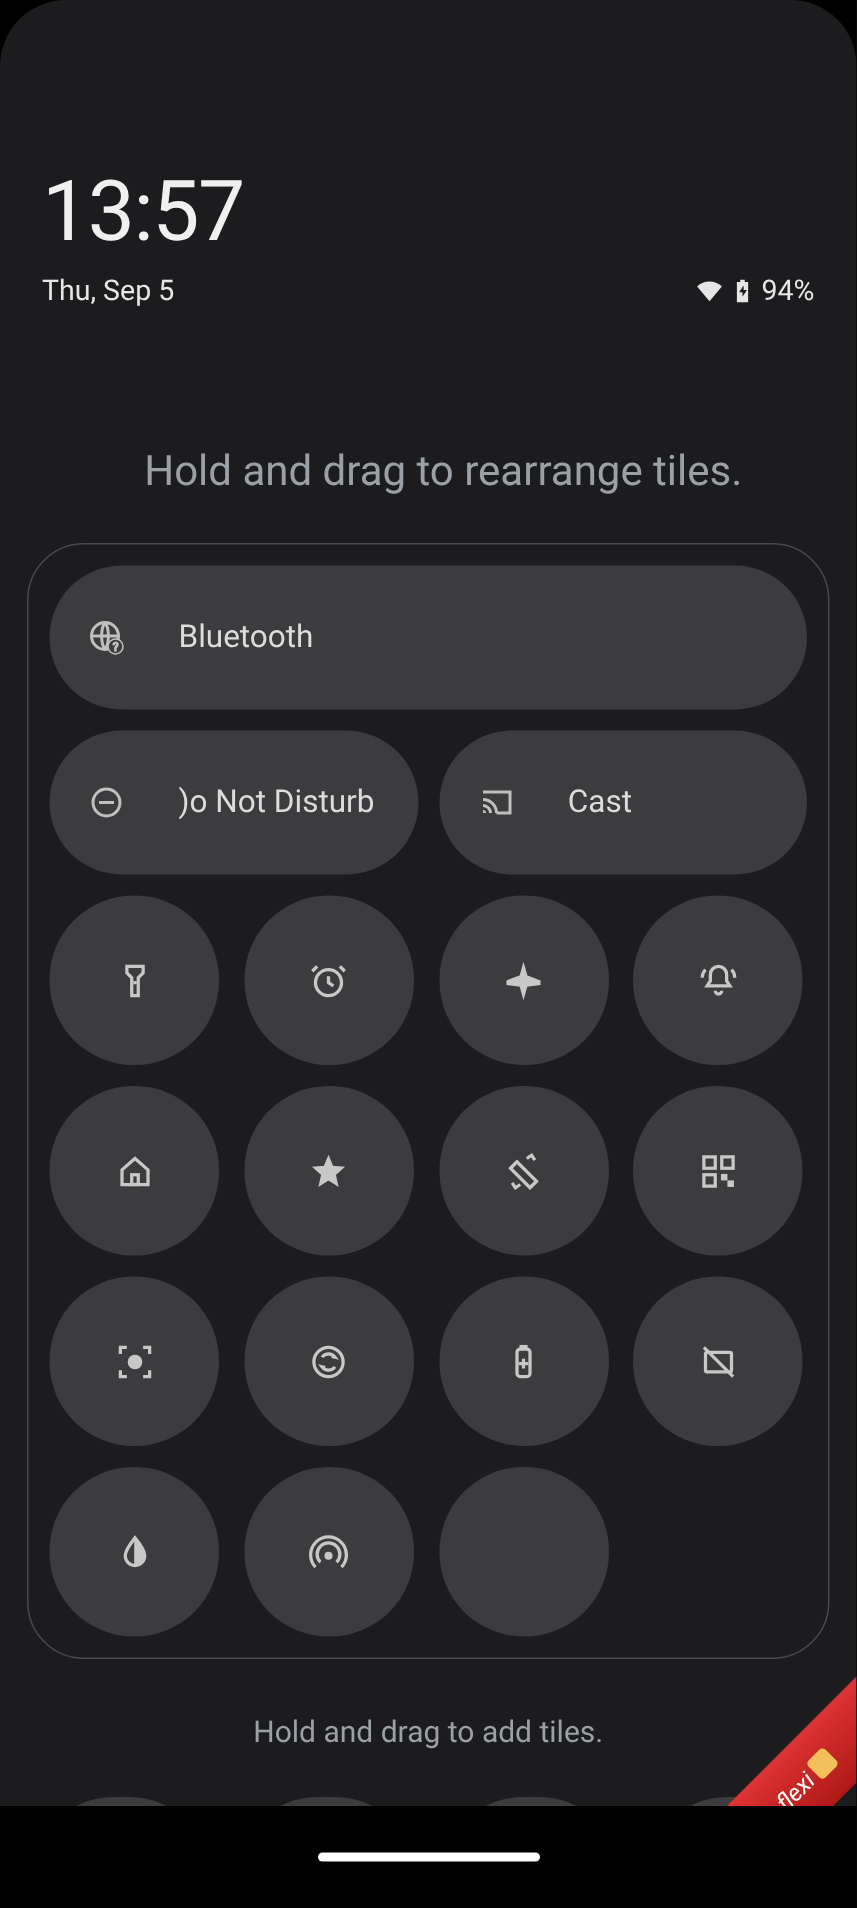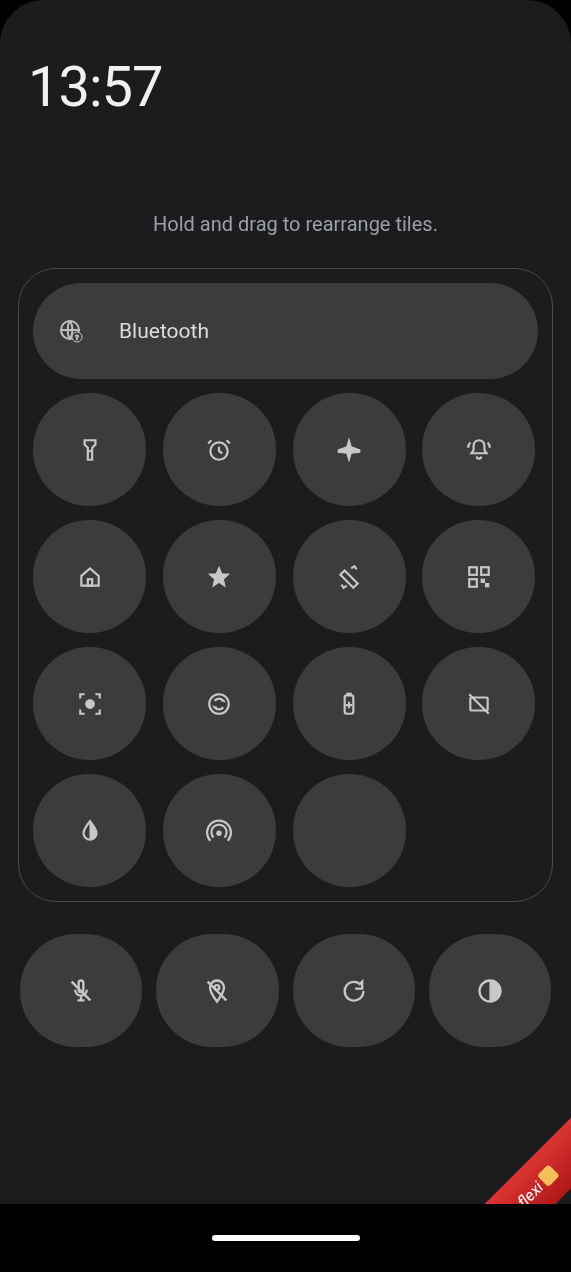--- a/index.html
+++ b/index.html
@@ -5,29 +5,29 @@
   * { box-sizing: border-box; margin: 0; padding: 0; }
   html, body { width: 571px; height: 1272px; background: #000; font-family: Roboto, "Helvetica Neue", Arial, sans-serif; }
   .screen {
     width: 571px; height: 1204px;
     background: #1c1c1e;
     border-radius: 44px 44px 0 0;
     position: relative;
     overflow: hidden;
     color: #e6e6e6;
   }
-  .status-bar { padding: 54px 28px 0 28px; }
+  .status-bar { padding: 108px 28px 0 28px; }
   .time { font-size: 56px; font-weight: 400; color: #f0f0f0; letter-spacing: -1px; }
   .date-row { display: flex; justify-content: space-between; align-items: center; margin-top: 8px; }
   .date { font-size: 19px; color: #e6e6e6; }
   .status-icons { display: flex; align-items: center; gap: 4px; font-size: 19px; color: #e6e6e6; }
   .status-icons svg { width: 18px; height: 18px; fill: #e6e6e6; }
   .battery-text { font-size: 19px; }
 
-  .hint { text-align: center; color: #9aa0a6; font-size: 20px; margin-top: 92px; padding-left: 20px; }
+  .hint { text-align: center; color: #9aa0a6; font-size: 28px; margin-top: 92px; padding-left: 20px; }
   .hint2 { text-align: center; color: #9aa0a6; font-size: 20px; margin-top: 36px; }
 
   .tile-box {
     margin: 32px 18px 0 18px;
     border: 1px solid #4a4a4d;
     border-radius: 38px;
     padding: 14px;
   }
   .wide-row { display: flex; gap: 14px; margin-bottom: 14px; }
   .wide-tile {
@@ -90,38 +90,71 @@
     display:flex; align-items:center; justify-content:center;
   }
   .nav-handle { width:148px; height:6px; background:#fff; border-radius:3px; }
 </style>
 </head>
 <body>
 
 <div class="screen">
   <div class="status-bar">
     <div class="time">13:57</div>
+    <div class="date-row">
+      <div class="date">Thu, Sep 5</div>
+      <div class="status-icons">
+        <svg viewBox="0 0 24 24">
+            <path d="M12 21 1 8c6-6 16-6 22 0z"></path>
+          </svg>
+        <svg viewBox="0 0 24 24">
+            <path d="M7 4h3V2h4v2h3v18H7z"></path>
+            <path d="M13 7l-4 6h3v4l4-6h-3z" fill="#1c1c1e"></path>
+          </svg>
+        <span class="battery-text">94%</span>
+      </div>
+    </div>
   </div>
 
   <div class="hint">Hold and drag to rearrange tiles.</div>
 
   <div class="tile-box">
     <div class="wide-row">
       <div class="wide-tile">
         <span class="icon-slot">
             <svg viewBox="0 0 24 24">
               <circle cx="11" cy="11" r="9" fill="none" stroke-width="2"></circle>
               <path d="M2 11h18M11 2c3 4 3 14 0 18M11 2c-3 4-3 14 0 18" fill="none" stroke-width="2"></path>
               <circle cx="18" cy="18" r="5" fill="#3c3c3f"></circle>
               <text x="18" y="21" font-size="8" text-anchor="middle" fill="#c0c0c0">?</text>
             </svg>
           </span>
         <span class="label">Bluetooth</span>
       </div>
     </div>
+    <div class="wide-row">
+      <div class="wide-tile">
+        <span class="icon-slot">
+            <svg viewBox="0 0 24 24">
+              <circle cx="12" cy="12" r="9" fill="none" stroke-width="2"></circle>
+              <line x1="7" y1="12" x2="17" y2="12" stroke-width="2"></line>
+            </svg>
+          </span>
+        <span class="label">)o Not Disturb</span>
+      </div>
+      <div class="wide-tile">
+        <span class="icon-slot">
+            <svg viewBox="0 0 24 24">
+              <path d="M3 5h18v14h-9" fill="none" stroke-width="2"></path>
+              <path d="M3 10a9 9 0 0 1 9 9M3 14a5 5 0 0 1 5 5M3 18a1 1 0 0 1 1 1" fill="none" stroke-width="2"></path>
+            </svg>
+          </span>
+        <span class="label">Cast</span>
+      </div>
+    </div>
 
     <div class="small-grid">
       <div class="small-tile">
           <svg viewBox="0 0 24 24">
             <path d="M7 3h10v4l-3 3v11h-4V10L7 7z" fill="none" stroke-width="2"></path>
             <line x1="12" y1="12" x2="12" y2="14" stroke-width="2"></line>
           </svg>
         </div>
       <div class="small-tile">
           <svg viewBox="0 0 24 24">
@@ -203,20 +236,21 @@
       <div class="small-tile">
           <svg viewBox="0 0 24 24">
             <circle cx="12" cy="14" r="2"></circle>
             <path d="M7 18a7 7 0 1 1 10 0M4 21a11 11 0 1 1 16 0" fill="none" stroke-width="2"></path>
           </svg>
         </div>
       <div class="small-tile empty"></div>
     </div>
   </div>
 
+  <div class="hint2">Hold and drag to add tiles.</div>
 
   <div class="bottom-grid">
     <div class="bottom-tile">
         <svg viewBox="0 0 24 24">
           <rect x="10" y="3" width="4" height="10" rx="2" fill="none" stroke-width="2"></rect>
           <path d="M7 11a5 5 0 0 0 10 0M12 16v4M9 20h6" fill="none" stroke-width="2"></path>
           <line x1="4" y1="4" x2="20" y2="20" stroke-width="2"></line>
         </svg>
       </div>
     <div class="bottom-tile">

